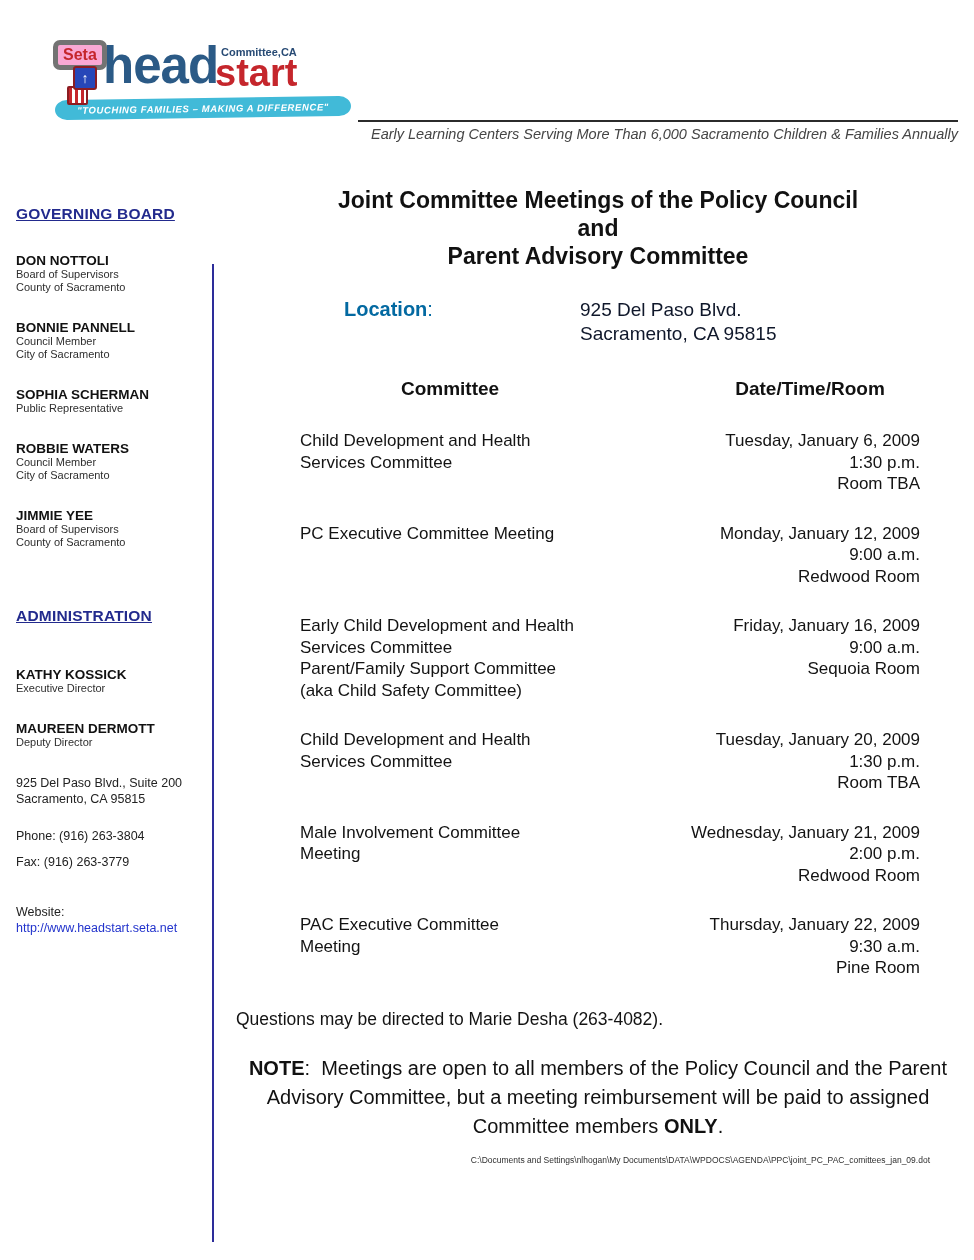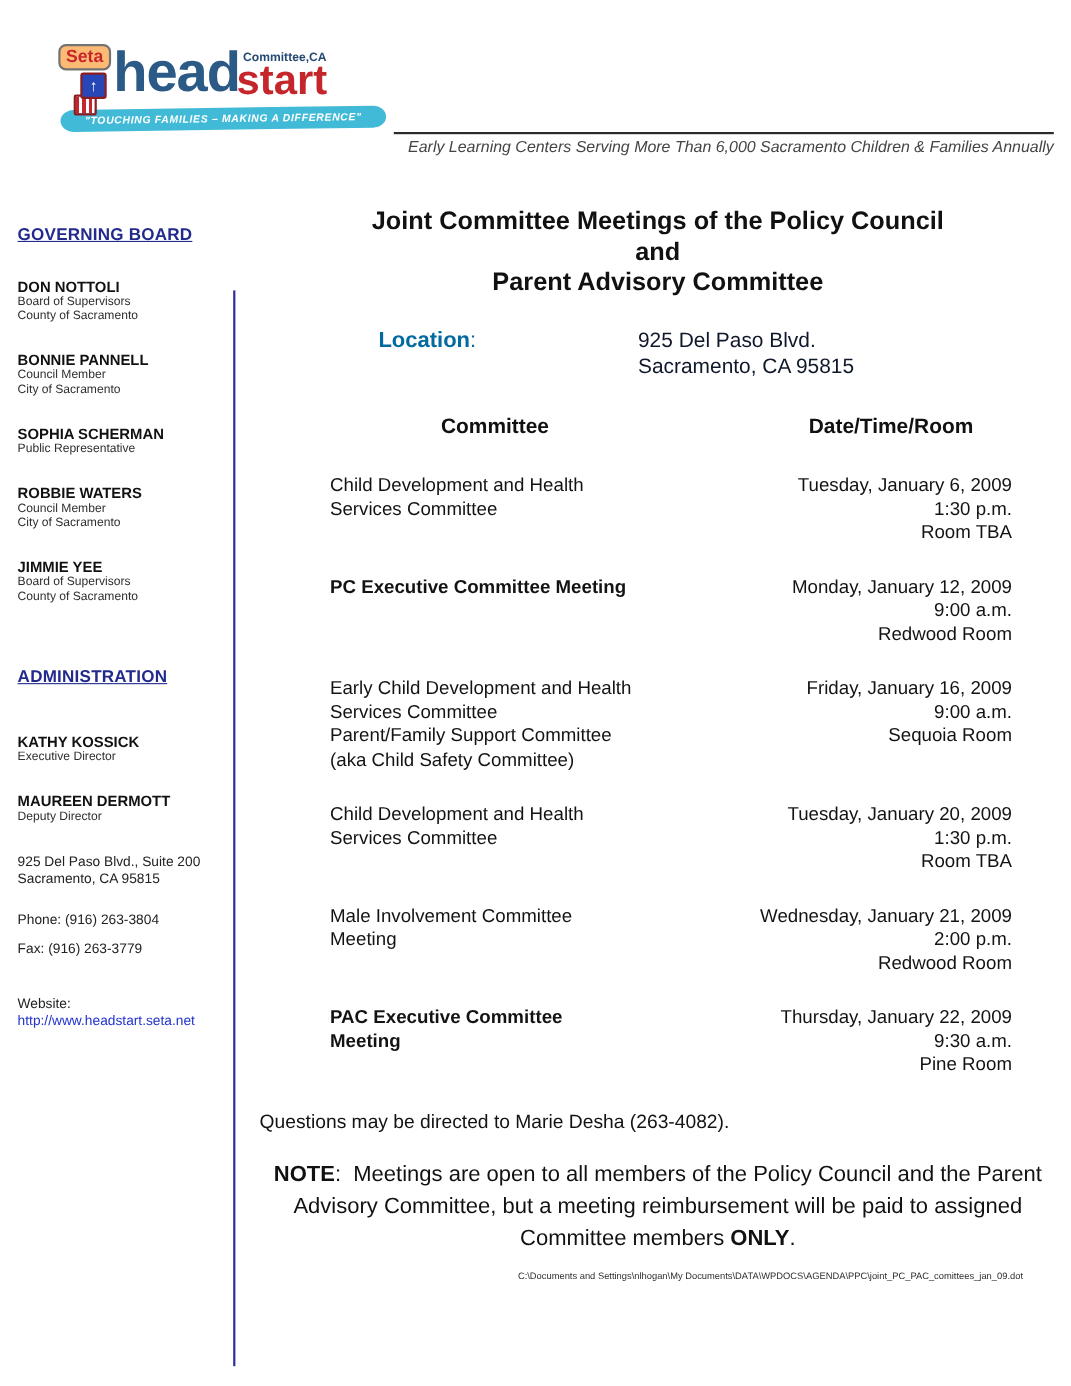--- a/index.html
+++ b/index.html
@@ -3,22 +3,22 @@
 <meta charset="utf-8">
 <style>
   html,body{margin:0;padding:0;}
   body{
     width:974px;height:1260px;background:#ffffff;position:relative;overflow:hidden;
     font-family:"Liberation Sans","DejaVu Sans",sans-serif;color:#1a1a1a;
   }
   
   .logo{position:absolute;left:45px;top:34px;width:310px;height:86px;}
   .seta-box{
-    position:absolute;left:8px;top:6px;padding:0 5px;border:2px solid #737373;border-radius:7px;
-    color:#c5262c;font-weight:bold;font-size:16px;line-height:20px;background:#fdba74;z-index:3;
+    position:absolute;left:8px;top:6px;padding:0 5px;border:5px solid #737373;border-radius:7px;
+    color:#c5262c;font-weight:bold;font-size:16px;line-height:20px;background:#f9a8d4;z-index:3;
   }
   .blocks{position:absolute;left:28px;top:32px;z-index:3;}
   .block-blue{
     width:20px;height:20px;background:#2747b8;color:#fff;font-size:14px;line-height:20px;
     text-align:center;border:2px solid #8b1d22;border-radius:3px;position:relative;z-index:2;font-weight:bold;
   }
   .block-striped{
     width:17px;height:15px;margin-top:-4px;margin-left:-6px;border:2px solid #8b1d22;border-radius:2px;
     background:repeating-linear-gradient(90deg,#c5262c 0 3px,#ffffff 3px 6px);position:relative;z-index:1;
   }
@@ -66,21 +66,21 @@
   .location-row{display:flex;margin:28px 0 0 108px;}
   .loc-label{width:236px;font-size:20px;color:#0369a1;}
   .loc-label b{font-weight:bold;}
   .loc-value{font-size:19px;line-height:24px;color:#0f172a;}
   .tbl-headers{display:flex;margin-top:32px;font-weight:bold;font-size:19px;color:#111;}
   .th1{margin-left:64px;width:300px;text-align:center;}
   .th2{flex:1;text-align:center;padding-left:60px;}
   #meeting-rows{margin-top:30px;}
   .meeting-row{display:flex;margin-bottom:28px;}
   .col-committee{margin-left:64px;width:318px;font-size:17px;line-height:21.5px;color:#131313;}
-  .col-committee.bold{font-weight:bold;}
+  .col-committee.bold{font-weight:normal;}
   .col-datetime{flex:1;text-align:right;padding-right:40px;font-size:17px;line-height:21.5px;color:#131313;}
   .questions{margin:30px 0 0 0;font-size:17.5px;color:#131313;}
   .note{
     margin:24px auto 0 auto;width:714px;text-align:center;font-size:20px;line-height:29px;
     color:#111;white-space:pre-wrap;
   }
   .note b{font-weight:bold;}
   .footer-path{margin-top:14px;text-align:right;padding-right:30px;font-size:8.5px;color:#2f2f2f;}
 </style>
 </head>

